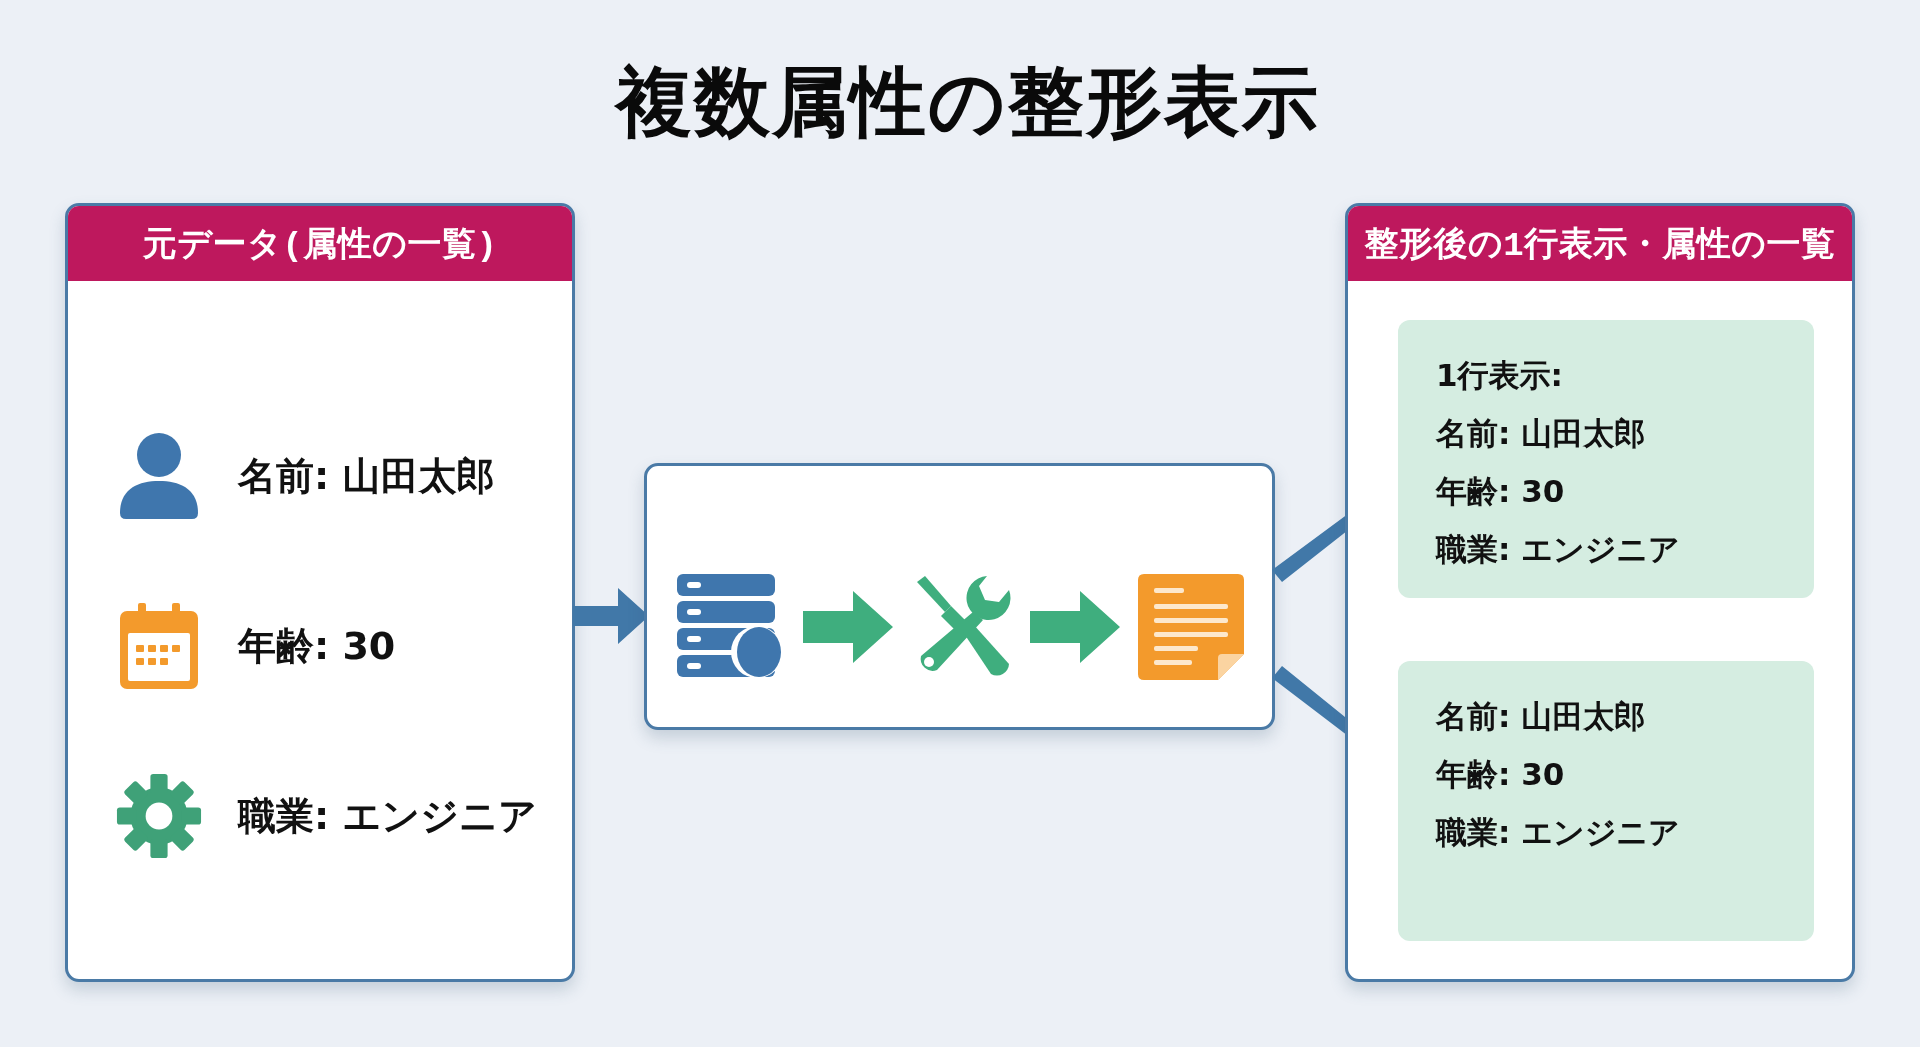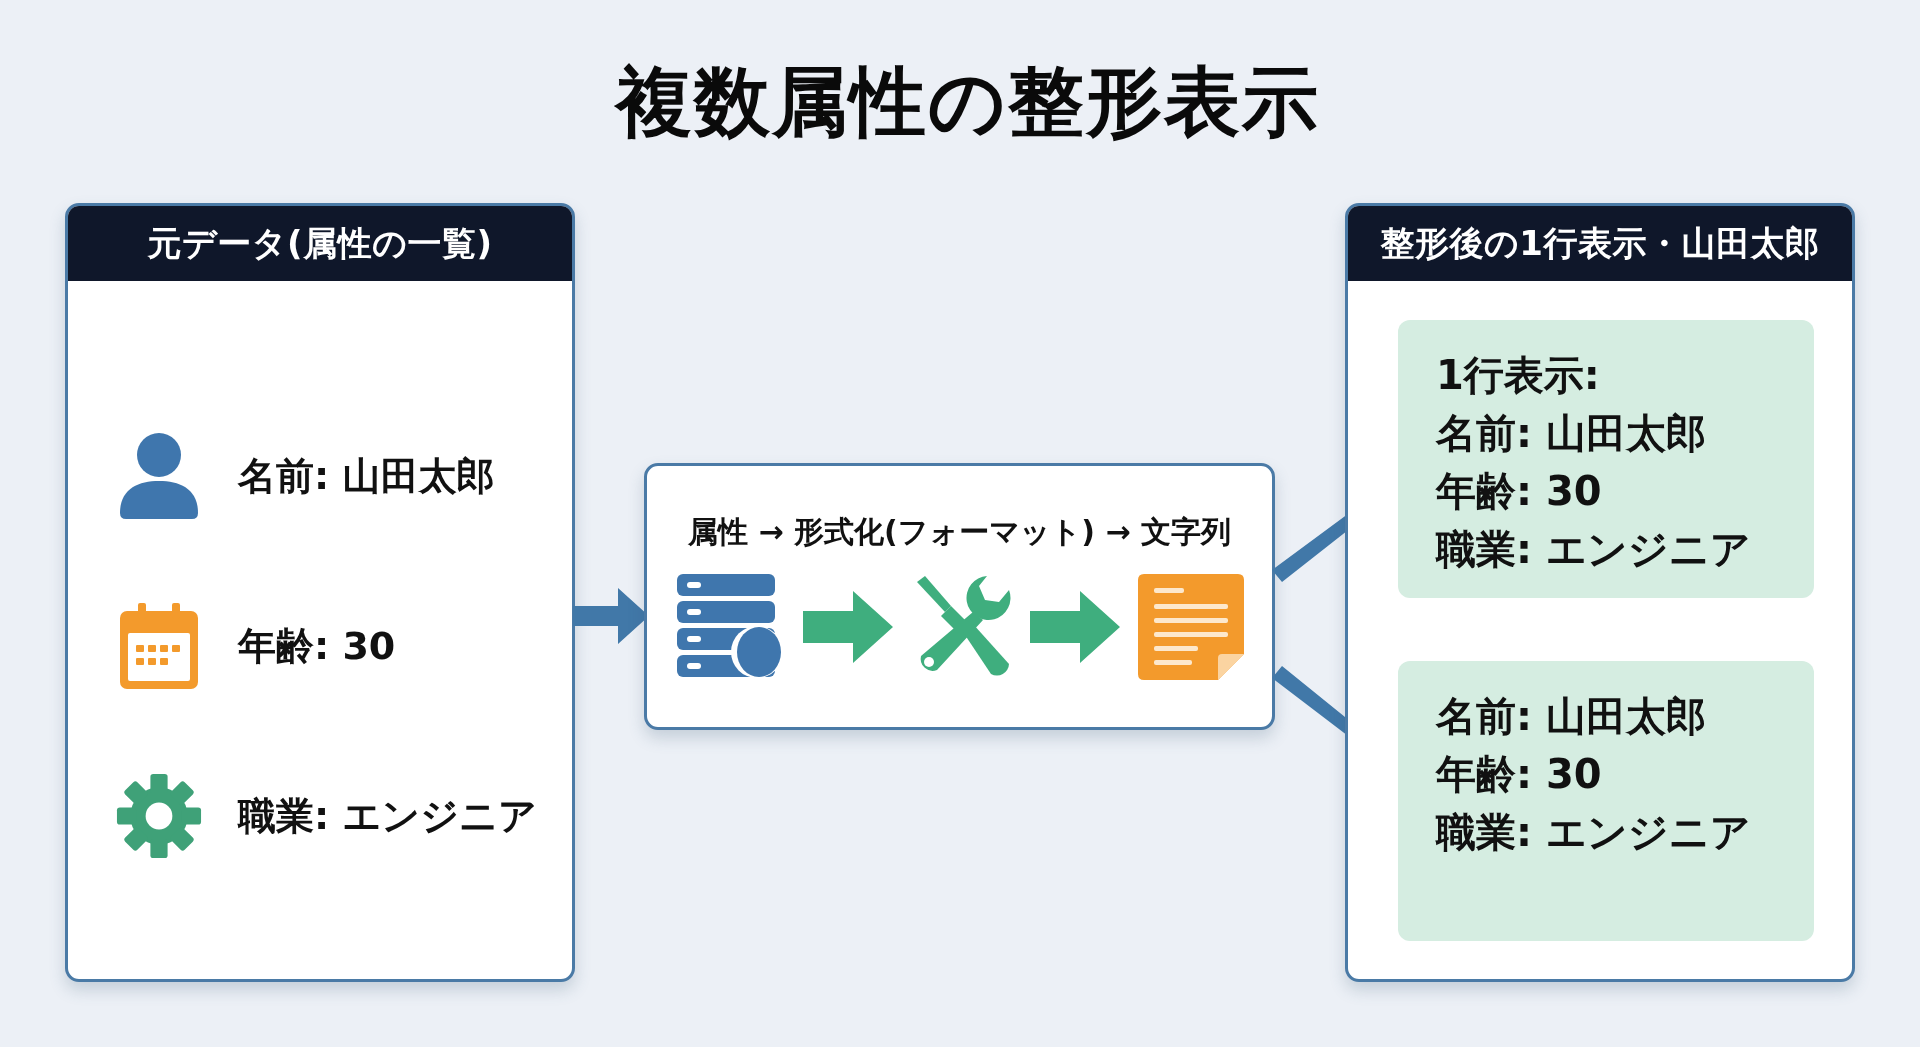--- a/index.html
+++ b/index.html
@@ -20,25 +20,26 @@
   .panel {
     position: absolute;
     background: #ffffff;
     border: 3px solid #4a7aa6;
     border-radius: 14px;
     box-shadow: 0 8px 16px rgba(60, 90, 120, 0.22);
     overflow: hidden;
   }
   .panel-header {
     height: 75px;
-    background: #0f172a;
+    background: #be185d;
     color: #ffffff;
     font-size: 34px; font-weight: bold;
     display: flex; align-items: center; justify-content: center;
     letter-spacing: 0.5px;
+    font-family: Liberation Mono, monospace;
   }
 
   #left-panel { left: 65px; top: 203px; width: 510px; height: 779px; }
   #right-panel { left: 1345px; top: 203px; width: 510px; height: 779px; }
 
   .attr-row {
     position: absolute; left: 48px; display: flex; align-items: center;
   }
   .attr-icon { width: 86px; height: 90px; display: flex; align-items: center; justify-content: center; }
   .attr-text { margin-left: 36px; font-size: 38px; font-weight: bold; color: #111; }
@@ -55,21 +56,21 @@
   .flow-icons {
     position: absolute; top: 108px; left: 28px; right: 28px; height: 110px;
     display: flex; align-items: center; justify-content: space-between;
   }
 
   .result-box {
     position: absolute; left: 50px; width: 416px;
     background: #d5ede1; border-radius: 12px;
     padding: 26px 38px;
   }
-  .result-line { font-size: 40px; font-weight: bold; line-height: 58px; color: #111; white-space: nowrap; }
+  .result-line { font-size: 31px; font-weight: bold; line-height: 58px; color: #111; white-space: nowrap; }
 
   .connector { position: absolute; }
 </style>
 </head>
 <body>
 
 <div class="stage">
 
   <div class="title">複数属性の整形表示</div>
 
@@ -128,21 +129,20 @@
       </div>
       <span class="attr-text">職業: エンジニア</span>
     </div>
   </div>
 
   <svg class="connector" style="left:573px; top:586px;" width="80" height="60" viewBox="0 0 80 60">
     <path d="M0 20 L45 20 L45 2 L76 30 L45 58 L45 40 L0 40 Z" fill="#4178a8"></path>
   </svg>
 
   <div id="center-box">
-    <div class="flow-caption">属性 → 形式化(フォーマット) → 文字列</div>
     <div class="flow-icons">
       <div>
         <svg width="112" height="106" viewBox="0 0 112 106">
           <g fill="#3f76ad">
             <rect x="2" y="0" width="98" height="22" rx="6"></rect>
             <rect x="2" y="27" width="98" height="22" rx="6"></rect>
             <rect x="2" y="54" width="98" height="22" rx="6"></rect>
             <rect x="2" y="81" width="98" height="22" rx="6"></rect>
           </g>
           <g fill="#ffffff">
@@ -195,21 +195,21 @@
   </div>
 
   <svg class="connector" style="left:1270px; top:470px;" width="130" height="120" viewBox="0 0 130 120">
     <path d="M2 100 L86 38 L76 24 L118 10 L106 52 L96 46 L12 112 Z" fill="#4178a8"></path>
   </svg>
   <svg class="connector" style="left:1270px; top:660px;" width="130" height="120" viewBox="0 0 130 120">
     <path d="M2 18 L86 82 L76 96 L118 110 L106 68 L96 74 L12 6 Z" fill="#4178a8"></path>
   </svg>
 
   <div id="right-panel" class="panel">
-    <div class="panel-header">整形後の1行表示・山田太郎</div>
+    <div class="panel-header">整形後の1行表示・属性の一覧</div>
 
     <div class="result-box" style="top:114px; height:278px;">
       <div class="result-line">1行表示:</div>
       <div class="result-line">名前: 山田太郎</div>
       <div class="result-line">年齢: 30</div>
       <div class="result-line">職業: エンジニア</div>
     </div>
 
     <div class="result-box" style="top:455px; height:280px;">
       <div class="result-line">名前: 山田太郎</div>

